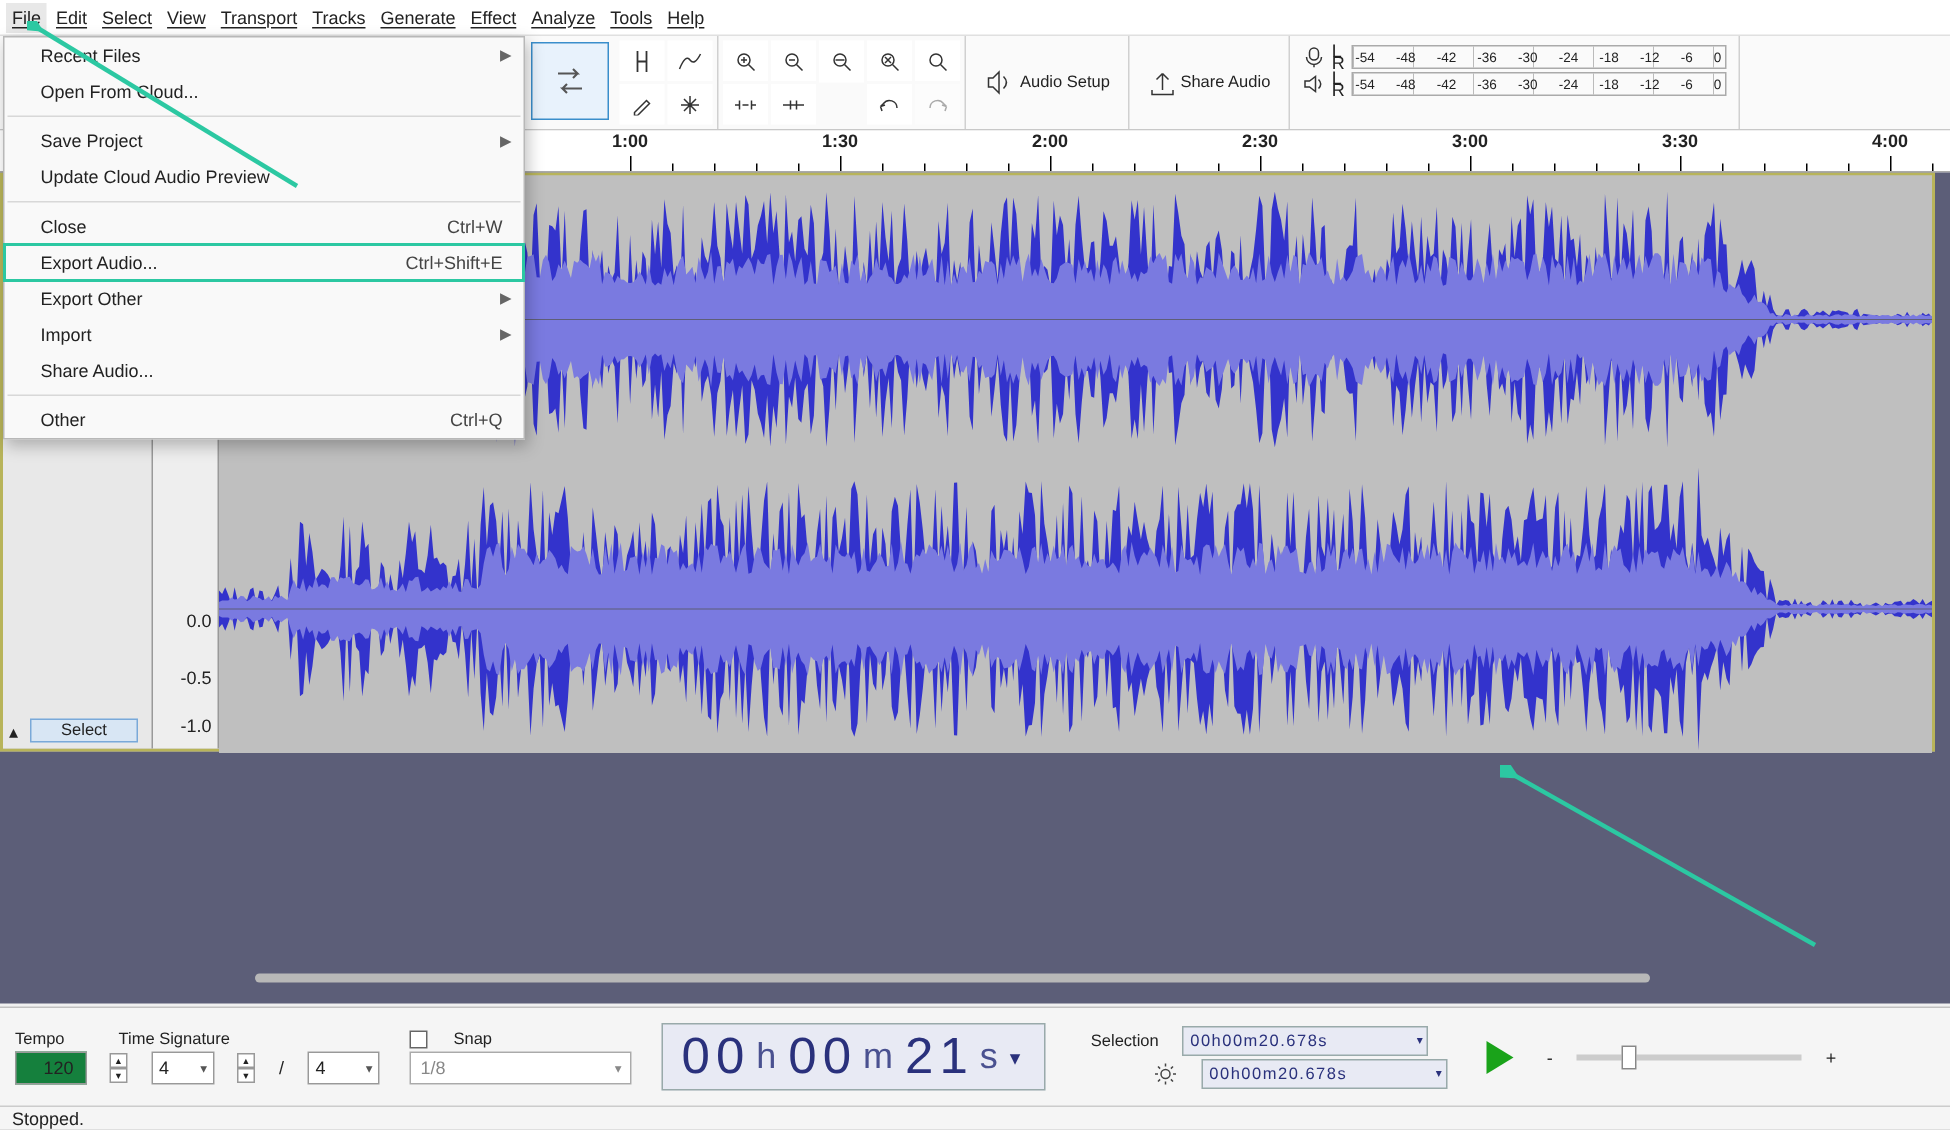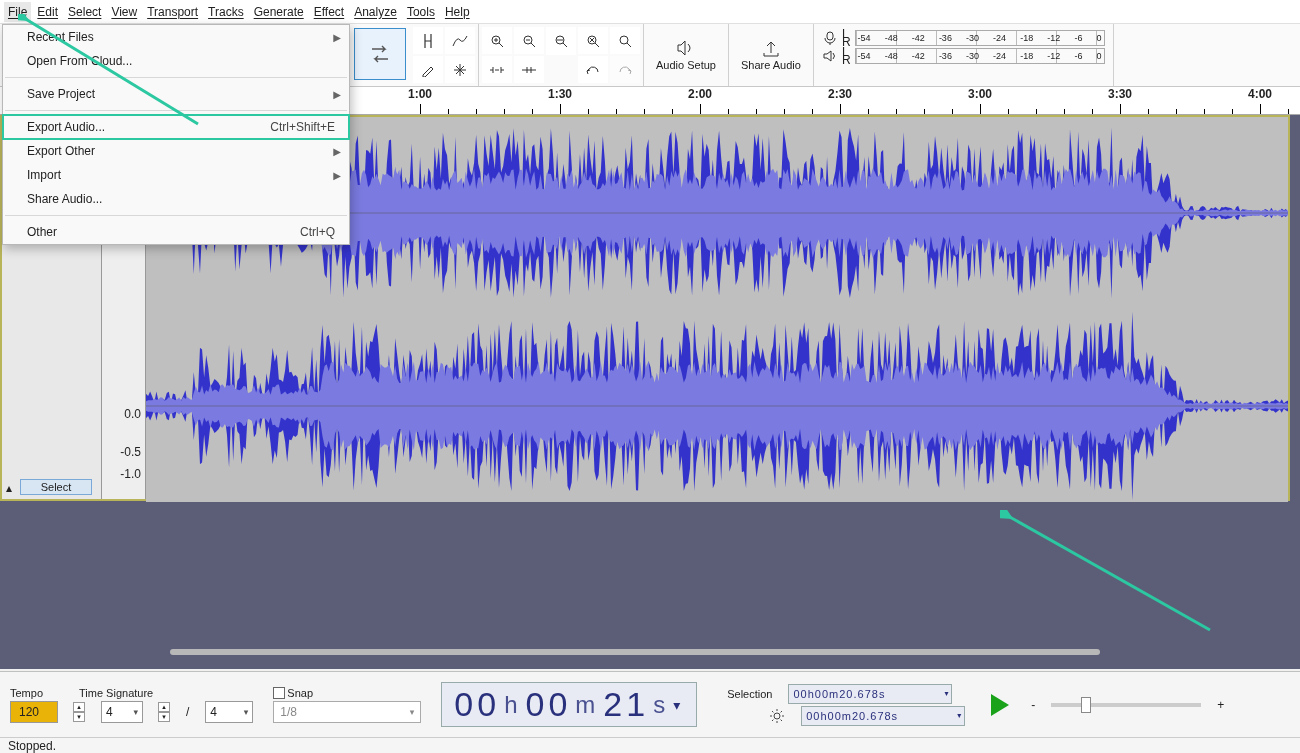--- a/index.html
+++ b/index.html
@@ -7,21 +7,21 @@
   
   .menubar{height:24px;background:#fff;display:flex;align-items:center;padding:0 4px;gap:2px;border-bottom:1px solid #e0e0e0;}
   .menubar .m{padding:3px 4px;cursor:default;}
   .menubar .m.open{background:#e8e8e8;}
   .menubar .m span{text-decoration:underline;text-underline-offset:2px;}
   
   .toolbars{height:63px;background:#fafafa;border-bottom:1px solid #c8c8c8;display:flex;align-items:stretch;position:relative;}
   .tb-group{border-right:1px solid #d0d0d0;display:flex;padding:2px;}
   .tb-btn{width:30px;height:28px;display:flex;align-items:center;justify-content:center;border:1px solid transparent;margin:1px;background:#fff;cursor:default;}
   .tb-stack{display:flex;flex-direction:column;}
-  .tb-wide{display:flex;flex-direction:column;align-items:center;justify-content:center;padding:2px 10px;gap:2px;}
+  .tb-wide{display:flex;flex-direction:row;align-items:center;justify-content:center;padding:2px 10px;gap:2px;}
   .tb-wide .lbl{font-size:11px;}
   .meters{display:flex;flex-direction:column;gap:2px;padding:4px 6px;}
   .meter-row{display:flex;align-items:center;gap:4px;}
   .meter-chan{display:flex;flex-direction:column;font-size:8px;line-height:8px;color:#444;}
   .meter-bar{width:250px;height:16px;background:linear-gradient(to right,#bbb 0,#bbb 1px,transparent 1px,transparent 40px) repeat-x;background-size:40px 100%;border:1px solid #aaa;display:flex;align-items:center;font-size:9px;color:#333;justify-content:space-between;padding:0 2px;}
   .meter-bar span{font-size:9px;}
   .tool-square{width:52px;height:52px;border:1px solid #3a8ecb;background:#e8f2fc;display:flex;align-items:center;justify-content:center;margin:4px;}
   
   .ruler{height:28px;background:#fff;border-bottom:1px solid #aaa;position:relative;font-size:11px;}
   .ruler .tick{position:absolute;top:0;height:100%;}
@@ -46,36 +46,36 @@
   .wave{position:absolute;left:0;right:0;background:#bfbfbf;}
   .wave svg{width:100%;height:100%;}
   .track-menu-dots{position:absolute;right:6px;top:4px;font-weight:bold;letter-spacing:2px;color:#333;cursor:default;}
   
   .hscroll{position:absolute;left:170px;right:200px;bottom:14px;height:6px;background:#b8b8b8;border-radius:3px;}
   
   .bottom{position:absolute;left:0;right:0;bottom:16px;height:66px;background:#f5f5f5;border-top:1px solid #c0c0c0;display:flex;align-items:center;gap:12px;padding:4px 10px;}
   .bcol{display:flex;flex-direction:column;gap:2px;}
   .brow{display:flex;align-items:center;gap:16px;}
   .blabel{font-size:11px;}
-  .bnum{width:48px;height:22px;border:1px solid #999;background:#eab308;display:flex;align-items:center;padding:0 8px;font-size:12px;}
+  .bnum{width:48px;height:22px;border:1px solid #999;background:#15803d;display:flex;align-items:center;padding:0 18px;font-size:12px;}
   .bsel{width:56px;height:22px;border:1px solid #999;background:#fff;display:flex;align-items:center;padding:0 4px;font-size:12px;position:relative;}
   .bsel:after{content:"▾";position:absolute;right:4px;font-size:9px;color:#555;}
   .bigtime{font-family:"Segoe UI",sans-serif;font-size:34px;letter-spacing:4px;color:#2a317c;background:#e8eaf4;border:1px solid #9aa;padding:2px 12px;display:flex;align-items:center;gap:0;}
   .bigtime span{font-size:34px;color:#2a317c;}
   .bigtime .unit{font-size:24px;padding:0 4px;color:#4a5190;}
   .selbox{width:164px;height:20px;background:#e8eaf4;border:1px solid #9aa;font-size:11px;color:#2a317c;letter-spacing:1px;display:flex;align-items:center;padding:0 4px;position:relative;}
   .selbox:after{content:"▾";position:absolute;right:2px;font-size:8px;color:#2a317c;}
   .playbtn{width:0;height:0;border-left:18px solid #1aa31a;border-top:11px solid transparent;border-bottom:11px solid transparent;}
   .slider{width:150px;height:4px;background:#ccc;position:relative;}
   .slider .thumb{position:absolute;top:-6px;width:10px;height:16px;background:#fff;border:1px solid #888;left:30px;}
   .status{position:absolute;left:0;right:0;bottom:0;height:16px;background:#f5f5f5;border-top:1px solid #ccc;padding:0 8px;font-size:11px;display:flex;align-items:center;}
   .spinner{display:flex;flex-direction:column;margin-left:-1px;}
   .spinner div{width:12px;height:10px;border:1px solid #999;font-size:7px;display:flex;align-items:center;justify-content:center;background:#fff;}
   .checkbox{width:12px;height:12px;border:1px solid #666;background:#fff;}
-  .snaprow{display:flex;align-items:center;gap:2px;padding:0 8px;}
+  .snaprow{display:flex;align-items:center;gap:17px;padding:0 8px;}
   .snapsel{width:148px;height:22px;border:1px solid #aaa;background:#fff;color:#888;font-size:12px;display:flex;align-items:center;padding:0 6px;position:relative;}
   .snapsel:after{content:"▾";position:absolute;right:6px;font-size:9px;color:#888;}
   
   .arrow-anno{position:absolute;pointer-events:none;z-index:60;}
 </style>
 </head>
 <body>
 
 <div class="menubar">
   <div class="m open"><span>File</span></div>
@@ -368,21 +368,28 @@
       <span class="arrow">▶</span>
     </div>
     <div class="dd-item">
       <span>Open From Cloud...</span>
     </div>
     <div class="sep"></div>
     <div class="dd-item">
       <span>Save Project</span>
       <span class="arrow">▶</span>
     </div>
+    <div class="dd-item disabled">
+      <span>Update Cloud Audio Preview</span>
+    </div>
     <div class="sep"></div>
+    <div class="dd-item">
+      <span>Close</span>
+      <span class="sc">Ctrl+W</span>
+    </div>
     <div class="dd-item hl">
       <span>Export Audio...</span>
       <span class="sc">Ctrl+Shift+E</span>
     </div>
     <div class="dd-item">
       <span>Export Other</span>
       <span class="arrow">▶</span>
     </div>
     <div class="dd-item">
       <span>Import</span>
@@ -400,21 +407,21 @@
 
 <div class="trackarea">
   <div class="track" style="height:386px;">
     <div class="track-panel">
       <div style="position:absolute;left:4px;bottom:4px;">▴</div>
       <div class="sel">Select</div>
     </div>
     <div class="track-scale">
       <div style="bottom:78px">0.0</div>
       <div style="bottom:40px">-0.5</div>
-      <div style="bottom:18px">-1.0</div>
+      <div style="bottom:8px">-1.0</div>
     </div>
     <div class="wave-wrap">
       <div class="track-menu-dots">⋯</div>
       <div class="wave" style="top:0;height:192px">
         <svg viewBox="0 0 1100 192" preserveAspectRatio="none" id="wave1">
             <path d="M0 96 L0 87.22975 L2 86.2036875 L4 92.696375 L6 90.8228125 L8 87.918 L10 86.9969375 L12 93.234625 L14 81.5660625 L16 85.78625 L18 88.3901875 L20 90.23287499999999 L22 82.9893125 L24 84.7945 L26 93.2634375 L28 87.111125 L30 90.9525625 L32 84.58275 L34 92.0766875 L36 86.209375 L38 87.2758125 L40 91.81099999999999 L42 93.6499375 L44 80.687625 L46 34.70746527777777 L48 82.85263888888889 L50 64.51239583333333 L52 35.51173611111111 L54 78.97565972222222 L56 65.92916666666666 L58 58.497256944444445 L60 67.14320486111112 L62 81.555171875 L64 85.62536805555555 L66 55.58004340277778 L68 75.48044791666666 L70 83.33283159722222 L72 71.74344444444445 L74 79.72853645833334 L76 86.24435763888889 L78 63.42215798611111 L80 69.75874999999999 L82 69.85184027777778 L84 85.18451388888889 L86 37.18177083333334 L88 76.16861111111112 L90 39.570034722222225 L92 63.01104166666667 L94 76.31663194444445 L96 55.51180555555556 L98 66.92156250000001 L100 63.93608680555556 L102 67.84513715277778 L104 86.89241666666666 L106 83.65417534722222 L108 75.30666319444444 L110 88.58113020833333 L112 90.14882638888889 L114 76.71100173611111 L116 66.80890625 L118 68.06378993055556 L120 35.541388888888896 L122 71.27614583333333 L124 64.85048611111111 L126 61.58940972222222 L128 64.81791666666666 L130 42.161006944444445 L132 64.14368055555556 L134 64.7909375 L136 74.72777777777777 L138 76.2792013888889 L140 64.52063541666666 L142 87.04676909722222 L144 81.94113194444444 L146 63.649973958333334 L148 60.26954513888889 L150 56.216095486111115 L152 57.74587500000001 L154 60.19513368055556 L156 64.36012152777778 L158 68.30708854166667 L160 58.257361111111116 L162 88.33378472222222 L164 71.34979166666668 L166 69.43038194444445 L168 77.50055555555555 L170 57.165781249999995 L172 34.67024305555555 L174 30.71949652777778 L176 66.92604166666666 L178 13.852378472222227 L180 86.91100694444444 L182 59.76442708333333 L184 42.37513888888889 L186 53.505642361111114 L188 80.5684375 L190 11.226024305555569 L192 52.34090277777777 L194 20.325572916666673 L196 42.24253472222223 L198 51.35428819444444 L200 77.82333333333332 L202 26.412170138888882 L204 18.483298611111124 L206 67.09921875 L208 85.57243055555556 L210 75.56543402777778 L212 33.04072916666667 L214 33.76081597222222 L216 36.63819444444445 L218 20.535364583333347 L220 69.76482638888889 L222 23.53907986111112 L224 74.470625 L226 84.57196180555556 L228 81.15559027777778 L230 85.83401041666667 L232 46.11972222222222 L234 23.525225694444444 L236 22.56302083333334 L238 76.24560763888888 L240 49.4354861111111 L242 83.44515625 L244 65.93711805555556 L246 49.87387152777778 L248 82.51791666666666 L250 60.081753472222225 L252 69.72788194444445 L254 64.66880208333333 L256 26.61701388888889 L258 76.93501736111111 L260 74.7853125 L262 87.38039930555556 L264 39.43277777777778 L266 80.80494791666666 L268 56.40940972222223 L270 79.05866319444445 L272 50.66520833333334 L274 55.541545138888885 L276 86.8001736111111 L278 29.253593750000007 L280 52.71430555555556 L282 30.594809027777785 L284 61.45760416666666 L286 15.865190972222223 L288 32.28006944444445 L290 38.26473958333333 L292 66.83170138888889 L294 59.793454861111115 L296 81.5125 L298 19.65133680555556 L300 81.07246527777778 L302 82.18838541666666 L304 73.11159722222222 L306 64.05460069444445 L308 85.17989583333333 L310 41.249982638888895 L312 53.62736111111111 L314 58.42453125000001 L316 45.903993055555546 L318 17.728246527777785 L320 46.80979166666666 L322 55.01112847222222 L324 78.19475694444445 L326 18.273177083333337 L328 36.50888888888889 L330 49.06439236111111 L332 17.702187499999994 L334 35.28477430555555 L336 52.17465277777778 L338 13.034322916666667 L340 19.27628472222223 L342 55.46303819444445 L344 49.15708333333334 L346 33.37092013888889 L348 26.867048611111116 L350 17.05796875 L352 45.50618055555555 L354 11.274184027777778 L356 38.57447916666666 L358 23.619565972222233 L360 53.57194444444445 L362 81.64411458333333 L364 12.598576388888901 L366 44.7478298611111 L368 37.25437500000001 L370 57.33071180555556 L372 29.689340277777788 L374 27.24276041666667 L376 48.80347222222223 L378 53.28397569444445 L380 19.54677083333334 L382 31.904357638888897 L384 83.46923611111112 L386 59.05390625 L388 51.52086805555555 L390 11.23262152777778 L392 36.751666666666665 L394 75.59050347222222 L396 35.36163194444445 L398 74.47755208333334 L400 72.0507638888889 L402 46.843767361111105 L404 63.21906250000001 L406 85.78914930555555 L408 13.61652777777779 L410 47.86369791666666 L412 84.74315972222222 L414 57.51741319444445 L416 73.29895833333333 L418 36.85029513888888 L420 69.5339236111111 L422 30.51234375 L424 63.948055555555555 L426 17.603559027777777 L428 41.341354166666676 L430 57.02394097222222 L432 23.563819444444448 L434 73.72348958333333 L436 60.96545138888889 L438 55.35220486111111 L440 18.64625000000001 L442 43.710086805555555 L444 80.90621527777778 L446 74.89713541666667 L448 50.14534722222223 L450 68.16335069444445 L452 56.51364583333333 L454 48.20873263888889 L456 62.01111111111111 L458 85.33328125 L460 82.78774305555555 L462 30.386996527777782 L464 52.343541666666674 L466 44.86987847222222 L468 18.17850694444445 L470 79.38192708333334 L472 56.29263888888889 L474 70.2731423611111 L476 57.4359375 L478 84.99352430555555 L480 77.65840277777778 L482 31.393072916666668 L484 21.960034722222233 L486 85.22178819444444 L488 46.14083333333333 L490 65.97967013888888 L492 60.900798611111114 L494 69.61671875 L496 31.089930555555554 L498 49.58293402777778 L500 69.75822916666667 L502 39.128315972222225 L504 19.205694444444447 L506 14.502864583333334 L508 58.03232638888888 L510 14.656579861111112 L512 25.688125 L514 55.73946180555556 L516 80.82309027777778 L518 71.25151041666666 L520 77.13722222222222 L522 31.742725694444445 L524 42.18052083333333 L526 13.2131076388889 L528 66.2029861111111 L530 60.31265625 L532 62.754618055555554 L534 75.19137152777778 L536 16.63541666666667 L538 39.799253472222226 L540 26.645381944444452 L542 32.98630208333334 L544 66.18451388888889 L546 42.40251736111112 L548 77.3028125 L550 32.89789930555556 L552 13.450277777777785 L554 40.57244791666667 L556 61.77690972222222 L558 61.626163194444445 L560 44.63270833333333 L562 43.80904513888889 L564 77.91767361111111 L566 57.42109375 L568 23.881805555555573 L570 30.262309027777775 L572 46.87510416666667 L574 46.88269097222222 L576 40.497569444444444 L578 57.88223958333333 L580 80.74920138888889 L582 76.56095486111111 L584 58.379999999999995 L586 16.468836805555554 L588 29.439965277777787 L590 16.30588541666667 L592 52.82909722222222 L594 20.97210069444445 L596 53.497395833333336 L598 80.81748263888889 L600 19.094861111111115 L602 60.94203125 L604 68.37149305555556 L606 68.69574652777777 L608 83.52729166666667 L610 60.37862847222222 L612 60.76225694444444 L614 12.240677083333338 L616 24.77638888888889 L618 40.18189236111111 L620 45.8696875 L622 83.40227430555555 L624 51.84215277777778 L626 75.40182291666667 L628 50.29378472222223 L630 63.68053819444444 L632 68.77458333333334 L634 47.2884201388889 L636 43.634548611111114 L638 70.87546875000001 L640 42.32368055555556 L642 36.59168402777778 L644 49.641979166666665 L646 80.28706597222222 L648 87.43944444444445 L650 49.96161458333333 L652 52.16607638888889 L654 87.1653298611111 L656 39.771875 L658 79.79821180555555 L660 80.65684027777777 L662 63.96026041666667 L664 54.170972222222225 L666 35.85147569444444 L668 13.514270833333342 L670 20.171857638888895 L672 74.58673611111112 L674 87.22140625 L676 22.688368055555557 L678 10.900121527777785 L680 22.169166666666683 L682 29.65800347222222 L684 43.57913194444445 L686 17.14505208333334 L688 85.96826388888888 L690 63.61126736111111 L692 40.0865625 L694 82.60664930555556 L696 38.93402777777778 L698 58.93119791666667 L700 64.46065972222223 L702 14.434913194444448 L704 41.61645833333334 L706 76.41779513888889 L708 35.001423611111115 L710 33.029843750000005 L712 86.41555555555556 L714 68.57105902777778 L716 78.05885416666666 L718 62.39144097222222 L720 83.08131944444445 L722 67.69098958333333 L724 49.232951388888885 L726 46.46970486111111 L728 46.813750000000006 L730 14.877586805555552 L732 80.57371527777778 L734 60.31463541666667 L736 81.16284722222223 L738 76.38085069444445 L740 76.13114583333333 L742 62.12623263888889 L744 78.7786111111111 L746 62.20078124999999 L748 79.60524305555556 L750 55.70449652777778 L752 63.41104166666666 L754 24.587378472222227 L756 52.04600694444445 L758 47.699427083333326 L760 18.910138888888895 L762 35.740642361111114 L764 59.95343750000001 L766 30.51102430555555 L768 51.67590277777777 L770 68.11057291666667 L772 27.327534722222225 L774 67.78928819444445 L776 40.10833333333334 L778 54.24717013888889 L780 52.01829861111111 L782 20.834218750000005 L784 79.20743055555556 L786 49.25043402777777 L788 55.17572916666667 L790 70.14581597222222 L792 27.423194444444448 L794 34.12036458333333 L796 71.94982638888888 L798 31.42407986111111 L800 79.50562500000001 L802 52.55696180555556 L804 29.190590277777787 L806 82.31901041666667 L808 56.85472222222222 L810 65.61022569444444 L812 87.44802083333333 L814 52.78060763888889 L816 31.670486111111103 L818 62.83015625 L820 85.22211805555555 L822 49.208871527777774 L824 53.352916666666665 L826 45.166753472222226 L828 86.16288194444445 L830 26.953802083333343 L832 54.452013888888885 L834 33.520017361111115 L836 28.520312500000003 L838 81.01539930555555 L840 13.117777777777775 L842 25.98994791666668 L844 15.844409722222238 L846 69.84366319444445 L848 64.25020833333333 L850 57.726545138888895 L852 17.735173611111108 L854 34.288593750000004 L856 20.699305555555554 L858 55.57980902777778 L860 57.94260416666666 L862 26.600190972222222 L864 74.36506944444444 L866 26.19973958333334 L868 43.366701388888885 L870 42.02845486111112 L872 60.8975 L874 38.93633680555555 L876 80.40746527777777 L878 53.02338541666666 L880 58.19659722222222 L882 80.48960069444445 L884 47.46489583333333 L886 69.08498263888889 L888 87.16236111111111 L890 12.15953125 L892 39.53899305555556 L894 68.36324652777778 L896 68.94479166666667 L898 14.446128472222213 L900 68.97975694444445 L902 31.858177083333345 L904 38.69388888888889 L906 56.949392361111116 L908 22.737187500000005 L910 80.21977430555556 L912 77.15965277777778 L914 86.46932291666667 L916 30.01128472222223 L918 20.59803819444444 L920 37.092083333333335 L922 86.85592013888889 L924 86.0520486111111 L926 73.39296875 L928 64.79118055555556 L930 10.609184027777786 L932 86.35947916666666 L934 85.65456597222223 L936 70.00694444444444 L938 43.929114583333345 L940 40.43357638888889 L942 78.28282986111111 L944 67.939375 L946 50.96571180555556 L948 80.32434027777778 L950 42.01635416666667 L952 83.91385 L954 40.02382222222223 L956 30.749395833333338 L958 34.21969583333334 L960 17.839847222222218 L962 66.708975 L964 28.846204166666666 L966 45.908659722222225 L968 45.92146666666667 L970 88.66775 L972 82.68063472222222 L974 73.23124583333333 L976 65.75470833333333 L978 55.988147222222224 L980 66.2106875 L982 60.84745416666667 L984 56.311572222222225 L986 62.150166666666664 L988 85.5863625 L990 88.10928472222223 L992 76.79405833333334 L994 87.29780833333334 L996 79.37565972222222 L998 89.1127375 L1000 92.76488888888889 L1002 93.66219444444444 L1004 93.26116666666667 L1006 89.30180555555556 L1008 89.1241111111111 L1010 95.26808333333334 L1012 93.23372222222223 L1014 93.24102777777777 L1016 89.91 L1018 88.90063888888889 L1020 90.35294444444445 L1022 93.92691666666667 L1024 93.04255555555555 L1026 90.71986111111111 L1028 91.65883333333333 L1030 89.99947222222222 L1032 91.64177777777778 L1034 93.36575 L1036 90.03138888888888 L1038 90.41869444444444 L1040 89.86766666666666 L1042 90.43830555555556 L1044 90.83061111111111 L1046 91.42458333333333 L1048 95.00022222222222 L1050 90.17752777777778 L1052 88.8565 L1054 94.53713888888889 L1056 92.23944444444444 L1058 92.42341666666667 L1060 92.82905555555556 L1062 94.3163611111111 L1064 92.94533333333334 L1066 93.65597222222222 L1068 93.70827777777778 L1070 94.20225 L1072 94.31788888888889 L1074 94.19519444444444 L1076 93.49416666666667 L1078 92.11480555555555 L1080 93.07711111111111 L1082 94.60108333333334 L1084 90.82672222222222 L1086 94.13402777777777 L1088 94.823 L1090 94.23363888888889 L1092 94.66594444444445 L1094 91.45991666666667 L1096 93.15555555555555 L1098 91.97286111111111 L1100 94.77183333333333  L1100 96 1100 97.22816666666667 L1098 100.02713888888889 L1096 98.84444444444445 L1094 100.54008333333333 L1092 97.33405555555555 L1090 97.76636111111111 L1088 97.177 L1086 97.86597222222223 L1084 101.17327777777778 L1082 97.39891666666666 L1080 98.92288888888889 L1078 99.88519444444445 L1076 98.50583333333333 L1074 97.80480555555556 L1072 97.68211111111111 L1070 97.79775 L1068 98.29172222222222 L1066 98.34402777777778 L1064 99.05466666666666 L1062 97.6836388888889 L1060 99.17094444444444 L1058 99.57658333333333 L1056 99.76055555555556 L1054 97.46286111111111 L1052 103.1435 L1050 101.82247222222222 L1048 96.99977777777778 L1046 100.57541666666667 L1044 101.16938888888889 L1042 101.56169444444444 L1040 102.13233333333334 L1038 101.58130555555556 L1036 101.96861111111112 L1034 98.63425 L1032 100.35822222222222 L1030 102.00052777777778 L1028 100.34116666666667 L1026 101.28013888888889 L1024 98.95744444444445 L1022 98.07308333333333 L1020 101.64705555555555 L1018 103.09936111111111 L1016 102.09 L1014 98.75897222222223 L1012 98.76627777777777 L1010 96.73191666666666 L1008 102.8758888888889 L1006 102.69819444444444 L1004 98.73883333333333 L1002 98.33780555555556 L1000 99.23511111111111 L998 102.8872625 L996 112.62434027777778 L994 104.70219166666666 L992 115.20594166666666 L990 103.89071527777777 L988 106.4136375 L986 129.84983333333332 L984 135.68842777777778 L982 131.15254583333333 L980 125.7893125 L978 136.0118527777778 L976 126.24529166666667 L974 118.76875416666667 L972 109.31936527777778 L970 103.33225 L968 146.07853333333333 L966 146.09134027777776 L964 163.15379583333333 L962 125.291025 L960 174.1601527777778 L958 157.78030416666667 L956 161.25060416666668 L954 151.97617777777776 L952 108.08615 L950 149.98364583333333 L948 111.67565972222222 L946 141.03428819444446 L944 124.060625 L942 113.71717013888889 L940 151.5664236111111 L938 148.07088541666667 L936 121.99305555555556 L934 106.34543402777777 L932 105.64052083333334 L930 181.3908159722222 L928 127.20881944444444 L926 118.60703125 L924 105.9479513888889 L922 105.14407986111111 L920 154.90791666666667 L918 171.40196180555557 L916 161.98871527777777 L914 105.53067708333333 L912 114.84034722222222 L910 111.78022569444444 L908 169.2628125 L906 135.0506076388889 L904 153.3061111111111 L902 160.14182291666665 L900 123.02024305555555 L898 177.5538715277778 L896 123.05520833333333 L894 123.63675347222222 L892 152.46100694444445 L890 179.84046875 L888 104.83763888888889 L886 122.91501736111111 L884 144.53510416666666 L882 111.51039930555555 L880 133.80340277777776 L878 138.97661458333334 L876 111.59253472222223 L874 153.06366319444444 L872 131.1025 L870 149.97154513888887 L868 148.63329861111112 L866 165.80026041666667 L864 117.63493055555556 L862 165.3998090277778 L860 134.05739583333335 L858 136.42019097222223 L856 171.30069444444445 L854 157.71140624999998 L852 174.26482638888888 L850 134.2734548611111 L848 127.74979166666667 L846 122.15633680555555 L844 176.15559027777778 L842 166.01005208333333 L840 178.88222222222223 L838 110.98460069444445 L836 163.4796875 L834 158.47998263888888 L832 137.54798611111113 L830 165.04619791666664 L828 105.83711805555555 L826 146.83324652777776 L824 138.64708333333334 L822 142.79112847222223 L820 106.77788194444445 L818 129.16984374999998 L816 160.3295138888889 L814 139.21939236111112 L812 104.55197916666667 L810 126.38977430555556 L808 135.14527777777778 L806 109.68098958333333 L804 162.8094097222222 L802 139.44303819444445 L800 112.49437499999999 L798 160.57592013888888 L796 120.05017361111112 L794 157.87963541666667 L792 164.57680555555555 L790 121.85418402777778 L788 136.82427083333334 L786 142.74956597222223 L784 112.79256944444444 L782 171.16578125 L780 139.9817013888889 L778 137.7528298611111 L776 151.89166666666665 L774 124.21071180555555 L772 164.67246527777777 L770 123.88942708333333 L768 140.32409722222224 L766 161.48897569444443 L764 132.0465625 L762 156.2593576388889 L760 173.0898611111111 L758 144.30057291666668 L756 139.95399305555554 L754 167.4126215277778 L752 128.58895833333332 L750 136.2955034722222 L748 112.39475694444444 L746 129.79921875000002 L744 113.2213888888889 L742 129.8737673611111 L740 115.86885416666667 L738 115.61914930555555 L736 110.83715277777777 L734 131.68536458333332 L732 111.42628472222222 L730 177.12241319444445 L728 145.18625 L726 145.5302951388889 L724 142.7670486111111 L722 124.30901041666667 L720 108.91868055555555 L718 129.60855902777777 L716 113.94114583333334 L714 123.42894097222222 L712 105.58444444444444 L710 158.97015625 L708 156.9985763888889 L706 115.58220486111111 L704 150.38354166666664 L702 177.56508680555555 L700 127.53934027777777 L698 133.06880208333334 L696 153.06597222222223 L694 109.39335069444444 L692 151.9134375 L690 128.38873263888888 L688 106.03173611111112 L686 174.85494791666667 L684 148.42086805555556 L682 162.34199652777778 L680 169.83083333333332 L678 181.0998784722222 L676 169.31163194444446 L674 104.77859375 L672 117.41326388888888 L670 171.8281423611111 L668 178.48572916666666 L666 156.14852430555555 L664 137.82902777777778 L662 128.03973958333333 L660 111.34315972222223 L658 112.20178819444445 L656 152.228125 L654 104.8346701388889 L652 139.83392361111112 L650 142.03838541666667 L648 104.56055555555555 L646 111.71293402777778 L644 142.35802083333334 L642 155.40831597222223 L640 149.67631944444443 L638 121.12453124999999 L636 148.36545138888889 L634 144.7115798611111 L632 123.22541666666666 L630 128.31946180555556 L628 141.70621527777777 L626 116.59817708333333 L624 140.15784722222222 L622 108.59772569444445 L620 146.1303125 L618 151.81810763888888 L616 167.2236111111111 L614 179.75932291666666 L612 131.23774305555557 L610 131.6213715277778 L608 108.47270833333333 L606 123.30425347222223 L604 123.62850694444444 L602 131.05796875 L600 172.90513888888887 L598 111.18251736111111 L596 138.50260416666666 L594 171.02789930555554 L592 139.17090277777777 L590 175.69411458333332 L588 162.5600347222222 L586 175.53116319444445 L584 133.62 L582 115.43904513888889 L580 111.25079861111111 L578 134.11776041666667 L576 151.50243055555555 L574 145.11730902777776 L572 145.12489583333334 L570 161.73769097222223 L568 168.11819444444444 L566 134.57890625 L564 114.08232638888889 L562 148.1909548611111 L560 147.36729166666666 L558 130.37383680555556 L556 130.22309027777777 L554 151.42755208333332 L552 178.54972222222221 L550 159.10210069444443 L548 114.6971875 L546 149.5974826388889 L544 125.81548611111111 L542 159.01369791666667 L540 165.35461805555553 L538 152.20074652777777 L536 175.36458333333331 L534 116.80862847222222 L532 129.24538194444443 L530 131.68734375 L528 125.7970138888889 L526 178.7868923611111 L524 149.81947916666667 L522 160.25727430555554 L520 114.86277777777778 L518 120.74848958333334 L516 111.17690972222222 L514 136.26053819444445 L512 166.311875 L510 177.3434201388889 L508 133.9676736111111 L506 177.49713541666665 L504 172.79430555555555 L502 152.87168402777777 L500 122.24177083333333 L498 142.41706597222222 L496 160.91006944444445 L494 122.38328125 L492 131.0992013888889 L490 126.02032986111112 L488 145.85916666666668 L486 106.77821180555556 L484 170.03996527777775 L482 160.60692708333335 L480 114.34159722222222 L478 107.00647569444445 L476 134.5640625 L474 121.7268576388889 L472 135.7073611111111 L470 112.61807291666666 L468 173.82149305555555 L466 147.1301215277778 L464 139.65645833333332 L462 161.6130034722222 L460 109.21225694444445 L458 106.66671875 L456 129.98888888888888 L454 143.79126736111112 L452 135.48635416666667 L450 123.83664930555555 L448 141.85465277777777 L446 117.10286458333333 L444 111.09378472222222 L442 148.28991319444444 L440 173.35375 L438 136.64779513888888 L436 131.03454861111112 L434 118.27651041666667 L432 168.43618055555555 L430 134.97605902777778 L428 150.6586458333333 L426 174.39644097222222 L424 128.05194444444444 L422 161.48765625 L420 122.4660763888889 L418 155.1497048611111 L416 118.70104166666667 L414 134.48258680555554 L412 107.25684027777778 L410 144.13630208333333 L408 178.38347222222222 L406 106.21085069444445 L404 128.7809375 L402 145.1562326388889 L400 119.9492361111111 L398 117.52244791666666 L396 156.63836805555556 L394 116.40949652777778 L392 155.24833333333333 L390 180.76737847222222 L388 140.47913194444445 L386 132.94609375 L384 108.53076388888888 L382 160.09564236111112 L380 172.45322916666666 L378 138.71602430555555 L376 143.19652777777776 L374 164.75723958333333 L372 162.31065972222223 L370 134.66928819444445 L368 154.745625 L366 147.2521701388889 L364 179.4014236111111 L362 110.35588541666667 L360 138.42805555555555 L358 168.38043402777777 L356 153.42552083333334 L354 180.72581597222222 L352 146.49381944444445 L350 174.94203125 L348 165.1329513888889 L346 158.6290798611111 L344 142.84291666666667 L342 136.53696180555556 L340 172.72371527777779 L338 178.96567708333333 L336 139.8253472222222 L334 156.71522569444446 L332 174.29781250000002 L330 142.93560763888888 L328 155.4911111111111 L326 173.72682291666666 L324 113.80524305555555 L322 136.98887152777777 L320 145.19020833333335 L318 174.2717534722222 L316 146.09600694444447 L314 133.57546875 L312 138.3726388888889 L310 150.7500173611111 L308 106.82010416666667 L306 127.94539930555555 L304 118.88840277777778 L302 109.81161458333334 L300 110.92753472222222 L298 172.34866319444444 L296 110.4875 L294 132.20654513888888 L292 125.16829861111111 L290 153.73526041666668 L288 159.71993055555555 L286 176.13480902777778 L284 130.54239583333333 L282 161.40519097222221 L280 139.28569444444443 L278 162.74640625 L276 105.1998263888889 L274 136.4584548611111 L272 141.33479166666666 L270 112.94133680555555 L268 135.59059027777778 L266 111.19505208333334 L264 152.56722222222223 L262 104.61960069444444 L260 117.2146875 L258 115.06498263888889 L256 165.3829861111111 L254 127.33119791666667 L252 122.27211805555555 L250 131.91824652777777 L248 109.48208333333334 L246 142.1261284722222 L244 126.06288194444444 L242 108.55484375 L240 142.56451388888888 L238 115.75439236111112 L236 169.43697916666667 L234 168.47477430555557 L232 145.8802777777778 L230 106.16598958333333 L228 110.84440972222222 L226 107.42803819444444 L224 117.529375 L222 168.46092013888887 L220 122.23517361111111 L218 171.46463541666665 L216 155.36180555555555 L214 158.23918402777778 L212 158.95927083333333 L210 116.43456597222222 L208 106.42756944444444 L206 124.90078125 L204 173.51670138888886 L202 165.58782986111112 L200 114.17666666666668 L198 140.64571180555555 L196 149.75746527777778 L194 171.67442708333334 L192 139.65909722222221 L190 180.77397569444443 L188 111.4315625 L186 138.49435763888889 L184 149.6248611111111 L182 132.23557291666668 L180 105.08899305555556 L178 178.14762152777777 L176 125.07395833333334 L174 161.28050347222222 L172 157.32975694444445 L170 134.83421875 L168 114.49944444444445 L166 122.56961805555555 L164 120.65020833333332 L162 103.66621527777778 L160 133.74263888888888 L158 123.69291145833333 L156 127.63987847222222 L154 131.80486631944444 L152 134.254125 L150 135.7839045138889 L148 131.73045486111113 L146 128.35002604166667 L144 110.05886805555556 L142 104.95323090277778 L140 127.47936458333334 L138 115.7207986111111 L136 117.27222222222223 L134 127.2090625 L132 127.85631944444444 L130 149.83899305555556 L128 127.18208333333334 L126 130.41059027777777 L124 127.14951388888889 L122 120.72385416666667 L120 156.4586111111111 L118 123.93621006944444 L116 125.19109375 L114 115.28899826388889 L112 101.85117361111111 L110 103.41886979166667 L108 116.69333680555556 L106 108.34582465277778 L104 105.10758333333334 L102 124.15486284722222 L100 128.06391319444444 L98 125.07843749999999 L96 136.48819444444445 L94 115.68336805555555 L92 128.98895833333333 L90 152.42996527777777 L88 115.83138888888888 L86 154.81822916666667 L84 106.81548611111111 L82 122.14815972222222 L80 122.24125000000001 L78 128.5778420138889 L76 105.75564236111111 L74 112.27146354166666 L72 120.25655555555555 L70 108.66716840277778 L68 116.51955208333334 L66 136.4199565972222 L64 106.37463194444445 L62 110.444828125 L60 124.85679513888888 L58 133.50274305555556 L56 126.07083333333334 L54 113.02434027777778 L52 156.4882638888889 L50 127.48760416666667 L48 109.14736111111111 L46 157.29253472222223 L44 111.312375 L42 98.3500625 L40 100.18900000000001 L38 104.7241875 L36 105.790625 L34 99.9233125 L32 107.41725 L30 101.0474375 L28 104.888875 L26 98.7365625 L24 107.2055 L22 109.0106875 L20 101.76712500000001 L18 103.6098125 L16 106.21375 L14 110.4339375 L12 98.765375 L10 105.0030625 L8 104.082 L6 101.1771875 L4 99.303625 L2 105.7963125 L0 104.77025 LM0 96  Z" fill="#3333cc"></path>
             <path d="M0 96 L0 90.0108024691358 L2 90.52282021604938 L4 87.29988425925926 L6 89.77255015432098 L8 88.5380401234568 L10 90.36024305555556 L12 87.16971450617284 L14 89.56367669753087 L16 89.80601851851851 L18 89.32729552469135 L20 87.22472993827161 L22 88.26221064814814 L24 89.87029320987655 L26 88.646199845679 L28 88.35381944444444 L30 91.42370756172839 L32 87.45308641975309 L34 88.20584490740741 L36 87.6125385802469 L38 90.77038966049383 L40 90.44328703703704 L42 90.0617862654321 L44 87.72310956790123 L46 77.72786458333333 L48 75.74112654320987 L50 80.84061535493828 L52 81.18605324074075 L54 76.60382908950618 L56 83.58699845679013 L58 76.54528356481481 L60 79.05507330246914 L62 78.85942322530865 L64 81.61805555555556 L66 78.40735918209876 L68 84.47038966049382 L70 80.46686921296296 L72 81.22318672839506 L74 84.48239776234568 L76 79.65422453703704 L78 82.81505594135803 L80 74.2079475308642 L82 74.49262152777777 L84 78.49546682098766 L86 82.70953896604938 L88 82.79456018518519 L90 74.82691936728395 L92 82.79967206790124 L94 77.37254050925927 L96 78.37191358024691 L98 81.04084683641975 L100 76.0390625 L102 84.44294945987654 L104 83.99556327160494 L106 74.1066261574074 L108 77.10252700617283 L110 75.72632137345678 L112 78.13773148148148 L114 74.1631462191358 L116 74.0456211419753 L118 83.44487847222223 L120 82.18730709876543 L122 74.2659625771605 L124 74.09056712962963 L126 73.98750964506172 L128 82.94984567901234 L130 79.13729745370371 L132 78.62625385802468 L134 84.15977044753086 L136 82.64756944444444 L138 80.16603973765433 L140 84.45823688271605 L142 79.93388310185185 L144 73.91936728395062 L146 79.1577449845679 L148 77.55873842592592 L150 77.69873649691358 L152 74.82079475308642 L154 82.08463541666667 L156 75.56664737654322 L158 78.00988618827161 L160 77.57407407407408 L162 74.0855999228395 L164 84.03751929012346 L166 81.83955439814815 L168 79.81809413580247 L170 57.93238811728395 L172 61.88715277777778 L174 57.6532600308642 L176 53.216820987654316 L178 54.89728009259259 L180 69.84741512345678 L182 71.05333719135803 L184 59.83449074074074 L186 68.34365354938271 L188 57.06693672839506 L190 67.32378472222223 L192 66.26697530864197 L194 69.38261959876543 L196 67.99016203703704 L198 54.24238040123457 L200 53.62538580246913 L202 52.45862268518518 L204 67.8948688271605 L206 67.92023533950618 L208 56.354166666666664 L210 52.84944058641975 L212 57.892168209876544 L214 70.30179398148148 L216 67.23109567901234 L218 59.16618441358025 L220 62.426504629629626 L222 56.66483410493827 L224 62.367283950617285 L226 68.35329861111111 L228 56.77565586419753 L230 58.12046682098766 L232 56.207175925925924 L234 58.18856095679013 L236 59.55073302469136 L238 61.613136574074076 L240 51.52854938271605 L242 57.2830825617284 L244 52.69618055555556 L246 72.4206211419753 L248 64.44251543209876 L250 65.08130787037037 L252 66.4897762345679 L254 71.65403163580247 L256 66.89351851851852 L258 69.36101466049382 L260 69.5426311728395 L262 71.2578125 L264 71.65933641975309 L266 71.23331404320987 L268 68.79918981481481 L270 64.00974151234567 L272 67.35108024691358 L274 72.64265046296296 L276 59.53722993827161 L278 71.02092978395062 L280 73.41319444444444 L282 71.36680169753086 L284 72.86786265432099 L286 61.73582175925926 L288 67.62345679012346 L290 63.51687885802469 L292 73.2355324074074 L294 61.43219521604938 L296 56.09297839506173 L298 53.53732638888889 L300 65.91801697530865 L302 63.721161265432094 L304 60.7662037037037 L306 71.70592206790124 L308 54.526427469135804 L310 63.047164351851855 L312 69.42091049382717 L314 64.13377700617283 L316 51.005208333333336 L318 72.18798225308642 L320 60.668209876543216 L322 60.26533564814815 L324 70.63213734567901 L326 57.25472608024691 L328 58.9525462962963 L330 55.37837577160494 L332 67.01832561728395 L334 60.19184027777778 L336 62.051697530864196 L338 58.08400848765432 L340 54.60821759259259 L342 58.77710262345679 L344 66.07677469135803 L346 55.32667824074074 L348 58.679591049382715 L350 59.121624228395056 L352 52.97222222222222 L354 52.384162808641975 L356 72.84355709876543 L358 60.66984953703704 L360 53.01581790123457 L362 52.86757330246914 L364 69.04456018518519 L366 51.199556327160494 L368 57.31867283950618 L370 68.72135416666666 L372 60.06037808641975 L374 54.321855709876544 L376 72.82523148148148 L378 70.22328317901234 L380 57.00212191358025 L382 71.98119212962963 L384 72.31327160493828 L386 55.984471450617285 L388 56.814236111111114 L390 56.95534336419753 L392 64.39390432098766 L394 62.949363425925924 L396 59.77449845679013 L398 72.85542052469137 L400 58.511574074074076 L402 71.39573688271605 L404 71.99402006172839 L406 56.62586805555556 L408 59.9440586419753 L410 52.434702932098766 L412 70.41724537037037 L414 61.0444637345679 L416 72.30246913580247 L418 68.01070601851852 L420 65.32195216049382 L422 54.722318672839506 L424 62.53125 L426 63.40152391975309 L428 57.81925154320988 L430 67.10387731481481 L432 68.40817901234568 L434 72.21826774691358 L436 72.35358796296296 L438 70.96691743827161 L440 66.04436728395062 L442 68.90538194444444 L444 61.70273919753086 L446 52.42255015432099 L448 69.88425925925927 L450 53.740644290123456 L452 66.9778163580247 L454 65.9152199074074 L456 60.20563271604939 L458 55.33516589506173 L460 70.12326388888889 L462 71.72270447530865 L464 53.1195987654321 L466 73.13339120370371 L468 56.416859567901234 L470 73.4561149691358 L472 65.57060185185185 L474 72.41309799382717 L476 61.96971450617284 L478 60.559895833333336 L480 65.33641975308642 L482 54.28539737654321 L484 71.22627314814815 L486 70.81182484567901 L488 63.52816358024691 L490 65.6947337962963 L492 56.96431327160494 L494 57.823013117283956 L496 57.09027777777778 L498 59.418885030864196 L500 72.79494598765433 L502 58.53790509259259 L504 68.80054012345678 L506 54.068962191358025 L508 60.66261574074074 L510 53.234278549382715 L512 59.77006172839506 L514 54.08940972222222 L516 70.84510030864197 L518 58.02324459876543 L520 51.94328703703704 L522 67.25800540123457 L524 61.95351080246913 L526 67.34924768518519 L528 55.597993827160494 L530 62.18586033950617 L532 68.43229166666666 L534 71.49006558641975 L536 71.84529320987654 L538 68.31741898148148 L540 60.55922067901235 L542 59.05680941358025 L544 57.629629629629626 L546 58.43045910493827 L548 59.445408950617285 L550 71.99392361111111 L552 55.72878086419753 L554 63.63609182098766 L556 57.035300925925924 L558 65.57918595679013 L560 62.253858024691354 L562 70.87876157407408 L564 56.10667438271605 L566 68.42370756172839 L568 59.14930555555556 L570 62.93624614197531 L572 72.77064043209876 L574 57.47193287037037 L576 54.1929012345679 L578 65.91965663580247 L580 56.47164351851852 L582 65.50163966049382 L584 60.995756172839506 L586 69.2734375 L588 64.98746141975309 L590 71.12393904320987 L592 64.00231481481481 L594 65.77536651234568 L596 64.42920524691358 L598 53.78327546296297 L600 58.4903549382716 L602 54.03655478395061 L604 51.74131944444444 L606 56.25742669753087 L608 53.07098765432099 L610 71.00144675925925 L612 72.20158179012346 L614 52.15750385802469 L616 57.188657407407405 L618 51.94782021604939 L620 64.42110339506172 L622 68.42795138888889 L624 53.621141975308646 L626 57.986786265432094 L628 72.84432870370371 L630 67.84654706790124 L632 68.4795524691358 L634 61.062789351851855 L636 62.74903549382716 L638 64.02440200617283 L640 68.70833333333333 L642 51.45360725308642 L644 57.74633487654321 L646 63.90596064814815 L648 69.58526234567901 L650 62.77035108024691 L652 59.7806712962963 L654 62.76900077160494 L656 69.72145061728395 L658 69.45746527777777 L660 66.6298225308642 L662 69.22463348765433 L664 61.06134259259259 L666 71.79272762345678 L668 51.90489969135802 L670 70.21730324074075 L672 68.88271604938271 L674 53.38724922839506 L676 65.05034722222223 L678 71.02478780864197 L680 64.29668209876543 L682 58.68547453703704 L684 68.84394290123457 L686 52.75819830246914 L688 64.24768518518519 L690 52.965181327160494 L692 54.39679783950617 L694 72.36197916666666 L696 59.01350308641975 L698 59.837480709876544 L700 51.15335648148148 L702 55.11390817901235 L704 59.70524691358025 L706 58.746817129629626 L708 54.39139660493827 L710 67.12509645061729 L712 63.267361111111114 L714 69.97096836419753 L716 72.72202932098764 L718 55.339988425925924 L720 69.97762345679013 L722 67.12104552469135 L724 70.58969907407408 L726 67.53636188271605 L728 63.4471450617284 L730 54.64149305555556 L732 53.27218364197531 L734 52.325327932098766 L736 65.62037037037037 L738 62.8100887345679 L740 69.38059413580247 L742 71.65133101851852 L744 64.27507716049382 L746 60.2379436728395 L748 63.359375 L750 70.79214891975309 L752 60.52237654320987 L754 53.86950231481482 L756 72.98630401234567 L758 60.858892746913575 L760 56.30671296296297 L762 61.48254243827161 L764 51.87249228395061 L766 61.29600694444444 L768 71.90586419753086 L770 69.18817515432099 L772 59.46238425925926 L774 72.38126929012346 L776 58.43094135802469 L778 63.930844907407405 L780 53.53375771604938 L782 55.22579089506173 L784 65.32638888888889 L786 73.48832947530865 L788 72.6977237654321 L790 54.2740162037037 L792 55.369984567901234 L794 56.471739969135804 L796 66.39872685185185 L798 57.303722993827165 L800 64.67283950617283 L802 69.82552083333333 L804 69.91454475308642 L806 65.42602237654322 L808 55.17939814814815 L810 61.32744984567901 L812 71.85628858024691 L814 58.0853587962963 L816 67.16743827160494 L818 52.08863811728395 L820 69.16840277777777 L822 55.559510030864196 L824 64.24807098765432 L826 56.55353009259259 L828 62.12866512345679 L830 53.959587191358025 L832 55.86574074074074 L834 54.999903549382715 L836 56.848186728395056 L838 57.73003472222222 L840 69.79822530864197 L842 63.53886959876543 L844 52.77141203703704 L846 52.14863040123457 L848 64.65663580246914 L850 54.11487268518518 L852 60.176118827160494 L854 73.32648533950618 L856 52.38541666666667 L858 62.00569058641975 L860 57.67341820987654 L862 60.70804398148148 L864 70.76234567901234 L866 53.32243441358025 L868 69.70775462962963 L870 54.57108410493827 L872 73.39853395061728 L874 70.00954861111111 L876 71.55690586419753 L878 63.52671682098765 L880 52.238425925925924 L882 67.34481095679013 L884 59.33198302469136 L886 52.019386574074076 L888 55.05979938271605 L890 51.43933256172839 L892 59.97743055555556 L894 70.3268711419753 L896 52.973765432098766 L898 66.73755787037037 L900 58.7710262345679 L902 54.56028163580247 L904 62.92476851851852 L906 56.01726466049382 L908 69.3238811728395 L910 61.6640625 L912 52.69058641975309 L914 65.38956404320987 L916 53.58043981481482 L918 61.915991512345684 L920 55.88233024691358 L922 51.79890046296297 L924 51.81847993827161 L926 53.92717978395062 L928 69.44444444444444 L930 58.02305169753086 L932 72.64911265432099 L934 52.14207175925926 L936 71.15470679012346 L938 57.67312885802469 L940 58.016782407407405 L942 59.33844521604939 L944 67.12422839506172 L946 55.193576388888886 L948 58.19926697530864 L950 66.4401523919753 L952 54.44530092592593 L954 57.609415509259264 L956 55.141523919753084 L958 56.006209490740744 L960 75.25694444444444 L962 63.56942322530864 L964 65.07489583333334 L966 75.7935011574074 L968 78.01760030864197 L970 72.14510995370371 L972 74.16283564814815 L974 75.32980516975309 L976 72.21060185185185 L978 79.00869791666668 L980 81.39978780864197 L982 85.46512152777778 L984 83.22483796296297 L986 79.37129822530864 L988 84.40241898148147 L990 84.20500578703704 L992 85.23808641975309 L994 87.41624421296297 L996 91.94295138888889 L998 91.5939023919753 L1000 94.04027777777777 L1002 93.24323302469136 L1004 94.12998456790123 L1006 92.40608796296296 L1008 92.84376543209876 L1010 93.88190586419753 L1012 92.62606481481481 L1014 94.04846450617283 L1016 93.78799382716049 L1018 93.95020833333334 L1020 92.50733024691358 L1022 93.09824845679012 L1024 93.82851851851852 L1026 92.87036265432099 L1028 92.86266975308642 L1030 93.31099537037036 L1032 92.58756172839506 L1034 94.13125771604938 L1036 93.44763888888889 L1038 92.7089274691358 L1040 92.55401234567901 L1042 93.48844907407407 L1044 92.48445987654321 L1046 92.78093364197531 L1048 92.68342592592593 L1050 92.96415895061729 L1052 94.06202160493827 L1054 93.88256944444444 L1056 93.39802469135802 L1058 93.8472762345679 L1060 92.73587962962964 L1062 93.03605709876543 L1064 93.1866975308642 L1066 93.89335648148148 L1068 92.92825617283951 L1070 93.13028549382716 L1072 93.005 L1074 94.12462191358024 L1076 92.9280401234568 L1078 92.92081018518519 L1080 94.07515432098765 L1082 93.62996141975309 L1084 92.89078703703704 L1086 93.82985339506173 L1088 92.68604938271605 L1090 93.96493055555555 L1092 92.63871913580248 L1094 92.94630401234568 L1096 93.59324074074074 L1098 93.35175154320987 L1100 93.66072530864197  L1100 96 1100 98.33927469135803 L1098 98.64824845679013 L1096 98.40675925925926 L1094 99.05369598765432 L1092 99.36128086419752 L1090 98.03506944444445 L1088 99.31395061728395 L1086 98.17014660493827 L1084 99.10921296296296 L1082 98.37003858024691 L1080 97.92484567901235 L1078 99.07918981481481 L1076 99.0719598765432 L1074 97.87537808641976 L1072 98.995 L1070 98.86971450617284 L1068 99.07174382716049 L1066 98.10664351851852 L1064 98.8133024691358 L1062 98.96394290123457 L1060 99.26412037037036 L1058 98.1527237654321 L1056 98.60197530864198 L1054 98.11743055555556 L1052 97.93797839506173 L1050 99.03584104938271 L1048 99.31657407407407 L1046 99.21906635802469 L1044 99.51554012345679 L1042 98.51155092592593 L1040 99.44598765432099 L1038 99.2910725308642 L1036 98.55236111111111 L1034 97.86874228395062 L1032 99.41243827160494 L1030 98.68900462962964 L1028 99.13733024691358 L1026 99.12963734567901 L1024 98.17148148148148 L1022 98.90175154320988 L1020 99.49266975308642 L1018 98.04979166666666 L1016 98.21200617283951 L1014 97.95153549382717 L1012 99.37393518518519 L1010 98.11809413580247 L1008 99.15623456790124 L1006 99.59391203703704 L1004 97.87001543209877 L1002 98.75676697530864 L1000 97.95972222222223 L998 100.4060976080247 L996 100.05704861111111 L994 104.58375578703703 L992 106.76191358024691 L990 107.79499421296296 L988 107.59758101851853 L986 112.62870177469136 L984 108.77516203703703 L982 106.53487847222222 L980 110.60021219135803 L978 112.99130208333332 L976 119.78939814814815 L974 116.67019483024691 L972 117.83716435185185 L970 119.85489004629629 L968 113.98239969135803 L966 116.2064988425926 L964 126.92510416666666 L962 128.43057677469136 L960 116.74305555555556 L958 135.99379050925927 L956 136.85847608024693 L954 134.39058449074074 L952 137.55469907407408 L950 125.5598476080247 L948 133.80073302469137 L946 136.80642361111111 L944 124.87577160493828 L942 132.6615547839506 L940 133.9832175925926 L938 134.32687114197532 L936 120.84529320987654 L934 139.85792824074073 L932 119.35088734567901 L930 133.97694830246914 L928 122.55555555555556 L926 138.07282021604937 L924 140.1815200617284 L922 140.20109953703704 L920 136.11766975308643 L918 130.08400848765433 L916 138.4195601851852 L914 126.61043595679013 L912 139.3094135802469 L910 130.3359375 L908 122.6761188271605 L906 135.98273533950618 L904 129.07523148148147 L902 137.43971836419752 L900 133.2289737654321 L898 125.26244212962963 L896 139.02623456790124 L894 121.6731288580247 L892 132.02256944444446 L890 140.5606674382716 L888 136.94020061728395 L886 139.98061342592592 L884 132.66801697530863 L882 124.65518904320987 L880 139.76157407407408 L878 128.47328317901236 L876 120.44309413580247 L874 121.99045138888889 L872 118.60146604938272 L870 137.42891589506172 L868 122.29224537037037 L866 138.67756558641975 L864 121.23765432098766 L862 131.29195601851853 L860 134.32658179012347 L858 129.99430941358025 L856 139.61458333333331 L854 118.67351466049382 L852 131.8238811728395 L850 137.8851273148148 L848 127.34336419753086 L846 139.85136959876542 L844 139.22858796296296 L842 128.46113040123458 L840 122.20177469135803 L838 134.26996527777777 L836 135.15181327160494 L834 137.0000964506173 L832 136.13425925925927 L830 138.04041280864197 L828 129.87133487654322 L826 135.44646990740742 L824 127.75192901234568 L822 136.4404899691358 L820 122.83159722222223 L818 139.91136188271605 L816 124.83256172839506 L814 133.9146412037037 L812 120.14371141975309 L810 130.672550154321 L808 136.82060185185185 L806 126.57397762345678 L804 122.08545524691358 L802 122.17447916666667 L800 127.32716049382717 L798 134.69627700617283 L796 125.60127314814815 L794 135.5282600308642 L792 136.63001543209876 L790 137.7259837962963 L788 119.3022762345679 L786 118.51167052469135 L784 126.67361111111111 L782 136.77420910493828 L780 138.46624228395063 L778 128.0691550925926 L776 133.56905864197532 L774 119.61873070987654 L772 132.53761574074073 L770 122.81182484567901 L768 120.09413580246914 L766 130.70399305555554 L764 140.1275077160494 L762 130.5174575617284 L760 135.69328703703704 L758 131.14110725308643 L756 119.01369598765433 L754 138.1304976851852 L752 131.47762345679013 L750 121.20785108024691 L748 128.640625 L746 131.7620563271605 L744 127.72492283950618 L742 120.34866898148148 L740 122.61940586419753 L738 129.1899112654321 L736 126.37962962962963 L734 139.67467206790124 L732 138.72781635802468 L730 137.35850694444446 L728 128.5528549382716 L726 124.46363811728395 L724 121.41030092592592 L722 124.87895447530865 L720 122.02237654320987 L718 136.66001157407408 L716 119.27797067901236 L714 122.02903163580247 L712 128.73263888888889 L710 124.87490354938271 L708 137.60860339506172 L706 133.25318287037038 L704 132.29475308641975 L702 136.88609182098764 L700 140.84664351851853 L698 132.16251929012344 L696 132.98649691358025 L694 119.63802083333334 L692 137.60320216049382 L690 139.0348186728395 L688 127.75231481481481 L686 139.24180169753086 L684 123.15605709876543 L682 133.31452546296296 L680 127.70331790123457 L678 120.97521219135803 L676 126.94965277777777 L674 138.61275077160494 L672 123.11728395061729 L670 121.78269675925925 L668 140.09510030864197 L666 120.20727237654322 L664 130.93865740740742 L662 122.77536651234567 L660 125.3701774691358 L658 122.54253472222223 L656 122.27854938271605 L654 129.23099922839506 L652 132.2193287037037 L650 129.2296489197531 L648 122.41473765432099 L646 128.09403935185185 L644 134.25366512345678 L642 140.54639274691357 L640 123.29166666666667 L638 127.97559799382717 L636 129.25096450617283 L634 130.93721064814815 L632 123.5204475308642 L630 124.15345293209876 L628 119.15567129629629 L626 134.0132137345679 L624 138.37885802469134 L622 123.57204861111111 L620 127.57889660493828 L618 140.0521797839506 L616 134.8113425925926 L614 139.84249614197532 L612 119.79841820987654 L610 120.99855324074075 L608 138.929012345679 L606 135.74257330246914 L604 140.25868055555554 L602 137.9634452160494 L600 133.5096450617284 L598 138.21672453703704 L596 127.57079475308642 L594 126.22463348765432 L592 127.99768518518519 L590 120.87606095679013 L588 127.01253858024691 L586 122.7265625 L584 131.0042438271605 L582 126.49836033950618 L580 135.52835648148147 L578 126.08034336419753 L576 137.8070987654321 L574 134.52806712962962 L572 119.22935956790124 L570 129.06375385802468 L568 132.85069444444446 L566 123.57629243827161 L564 135.89332561728395 L562 121.12123842592592 L560 129.74614197530866 L558 126.42081404320987 L556 134.96469907407408 L554 128.36390817901236 L552 136.27121913580248 L550 120.00607638888889 L548 132.5545910493827 L546 133.56954089506172 L544 134.37037037037038 L542 132.94319058641975 L540 131.44077932098764 L538 123.68258101851852 L536 120.15470679012346 L534 120.50993441358025 L532 123.56770833333334 L530 129.81413966049382 L528 136.4020061728395 L526 124.65075231481481 L524 130.04648919753086 L522 124.74199459876543 L520 140.05671296296296 L518 133.97675540123458 L516 121.15489969135803 L514 137.91059027777777 L512 132.22993827160494 L510 138.7657214506173 L508 131.33738425925927 L506 137.93103780864197 L504 123.19945987654322 L502 133.46209490740742 L500 119.20505401234567 L498 132.5811149691358 L496 134.90972222222223 L494 134.17698688271605 L492 135.03568672839506 L490 126.3052662037037 L488 128.4718364197531 L486 121.18817515432099 L484 120.77372685185185 L482 137.71460262345678 L480 126.66358024691358 L478 131.44010416666666 L476 130.03028549382717 L474 119.58690200617283 L472 126.42939814814815 L470 118.5438850308642 L468 135.58314043209876 L466 118.86660879629629 L464 138.8804012345679 L462 120.27729552469135 L460 121.87673611111111 L458 136.66483410493828 L456 131.7943672839506 L454 126.0847800925926 L452 125.0221836419753 L450 138.25935570987656 L448 122.11574074074073 L446 139.577449845679 L444 130.29726080246914 L442 123.09461805555556 L440 125.95563271604938 L438 121.03308256172839 L436 119.64641203703704 L434 119.78173225308642 L432 123.59182098765432 L430 124.89612268518519 L428 134.18074845679013 L426 128.5984760802469 L424 129.46875 L422 137.2776813271605 L420 126.67804783950618 L418 123.98929398148148 L416 119.69753086419753 L414 130.9555362654321 L412 121.58275462962963 L410 139.56529706790124 L408 132.0559413580247 L406 135.37413194444446 L404 120.00597993827161 L402 120.60426311728395 L400 133.48842592592592 L398 119.14457947530863 L396 132.22550154320987 L394 129.05063657407408 L392 127.60609567901234 L390 135.04465663580248 L388 135.18576388888889 L386 136.0155285493827 L384 119.68672839506172 L382 120.01880787037037 L380 134.99787808641975 L378 121.77671682098766 L376 119.17476851851852 L374 137.67814429012344 L372 131.93962191358025 L370 123.27864583333334 L368 134.68132716049382 L366 140.8004436728395 L364 122.95543981481481 L362 139.13242669753086 L360 138.98418209876542 L358 131.33015046296296 L356 119.15644290123457 L354 139.61583719135803 L352 139.02777777777777 L350 132.87837577160494 L348 133.3204089506173 L346 136.67332175925927 L344 125.92322530864197 L342 133.22289737654322 L340 137.39178240740742 L338 133.91599151234567 L336 129.9483024691358 L334 131.80815972222223 L332 124.98167438271605 L330 136.62162422839506 L328 133.0474537037037 L326 134.7452739197531 L324 121.36786265432099 L322 131.73466435185185 L320 131.33179012345678 L318 119.81201774691358 L316 140.99479166666666 L314 127.86622299382717 L312 122.57908950617283 L310 128.95283564814815 L308 137.4735725308642 L306 120.29407793209876 L304 131.2337962962963 L302 128.2788387345679 L300 126.08198302469135 L298 138.46267361111111 L296 135.90702160493828 L294 130.56780478395063 L292 118.7644675925926 L290 128.48312114197532 L288 124.37654320987654 L286 130.26417824074073 L284 119.13213734567901 L282 120.63319830246914 L280 118.58680555555556 L278 120.97907021604938 L276 132.4627700617284 L274 119.35734953703704 L272 124.64891975308642 L270 127.99025848765433 L268 123.20081018518519 L266 120.76668595679013 L264 120.34066358024691 L262 120.7421875 L260 122.4573688271605 L258 122.63898533950618 L256 125.10648148148148 L254 120.34596836419753 L252 125.5102237654321 L250 126.91869212962963 L248 127.55748456790124 L246 119.5793788580247 L244 139.30381944444446 L242 134.7169174382716 L240 140.47145061728395 L238 130.38686342592592 L236 132.44926697530863 L234 133.81143904320987 L232 135.79282407407408 L230 133.87953317901236 L228 135.22434413580248 L226 123.64670138888889 L224 129.6327160493827 L222 135.33516589506172 L220 129.57349537037038 L218 132.83381558641975 L216 124.76890432098766 L214 121.69820601851852 L212 134.10783179012344 L210 139.15055941358025 L208 135.64583333333334 L206 124.07976466049382 L204 124.1051311728395 L202 139.5413773148148 L200 138.37461419753086 L198 137.75761959876542 L196 124.00983796296296 L194 122.61738040123457 L192 125.73302469135803 L190 124.67621527777777 L188 134.93306327160494 L186 123.65634645061729 L184 132.16550925925927 L182 120.94666280864197 L180 122.15258487654322 L178 137.10271990740742 L176 138.78317901234567 L174 134.3467399691358 L172 130.11284722222223 L170 134.06761188271605 L168 112.18190586419753 L166 110.16044560185185 L164 107.96248070987654 L162 117.9144000771605 L160 114.42592592592592 L158 113.99011381172839 L156 116.43335262345678 L154 109.91536458333333 L152 117.17920524691358 L150 114.30126350308642 L148 114.44126157407408 L146 112.8422550154321 L144 118.08063271604938 L142 112.06611689814815 L140 107.54176311728395 L138 111.83396026234567 L136 109.35243055555556 L134 107.84022955246914 L132 113.37374614197532 L130 112.86270254629629 L128 109.05015432098766 L126 118.01249035493828 L124 117.90943287037037 L122 117.7340374228395 L120 109.81269290123457 L118 108.55512152777777 L116 117.9543788580247 L114 117.8368537808642 L112 113.86226851851852 L110 116.27367862654322 L108 114.89747299382717 L106 117.8933738425926 L104 108.00443672839506 L102 107.55705054012346 L100 115.9609375 L98 110.95915316358025 L96 113.62808641975309 L94 114.62745949074073 L92 109.20032793209876 L90 117.17308063271605 L88 109.20543981481481 L86 109.29046103395062 L84 113.50453317901234 L82 117.50737847222223 L80 117.7920524691358 L78 109.18494405864197 L76 112.34577546296296 L74 107.51760223765432 L72 110.77681327160494 L70 111.53313078703704 L68 107.52961033950618 L66 113.59264081790124 L64 110.38194444444444 L62 113.14057677469135 L60 112.94492669753086 L58 115.45471643518519 L56 108.41300154320987 L54 115.39617091049382 L52 110.81394675925925 L50 111.15938464506172 L48 116.25887345679013 L46 114.27213541666667 L44 104.27689043209877 L42 101.9382137345679 L40 101.55671296296296 L38 101.22961033950617 L36 104.3874614197531 L34 103.79415509259259 L32 104.54691358024691 L30 100.57629243827161 L28 103.64618055555556 L26 103.353800154321 L24 102.12970679012345 L22 103.73778935185186 L20 104.77527006172839 L18 102.67270447530865 L16 102.19398148148149 L14 102.43632330246913 L12 104.83028549382716 L10 101.63975694444444 L8 103.4619598765432 L6 102.22744984567902 L4 104.70011574074074 L2 101.47717978395062 L0 101.9891975308642 LM0 96  Z" fill="#7a7ae0"></path>
             <line x1="0" x2="1100" y1="96" y2="96" stroke="#555" stroke-width="0.5"></line>
           </svg>
       </div>

